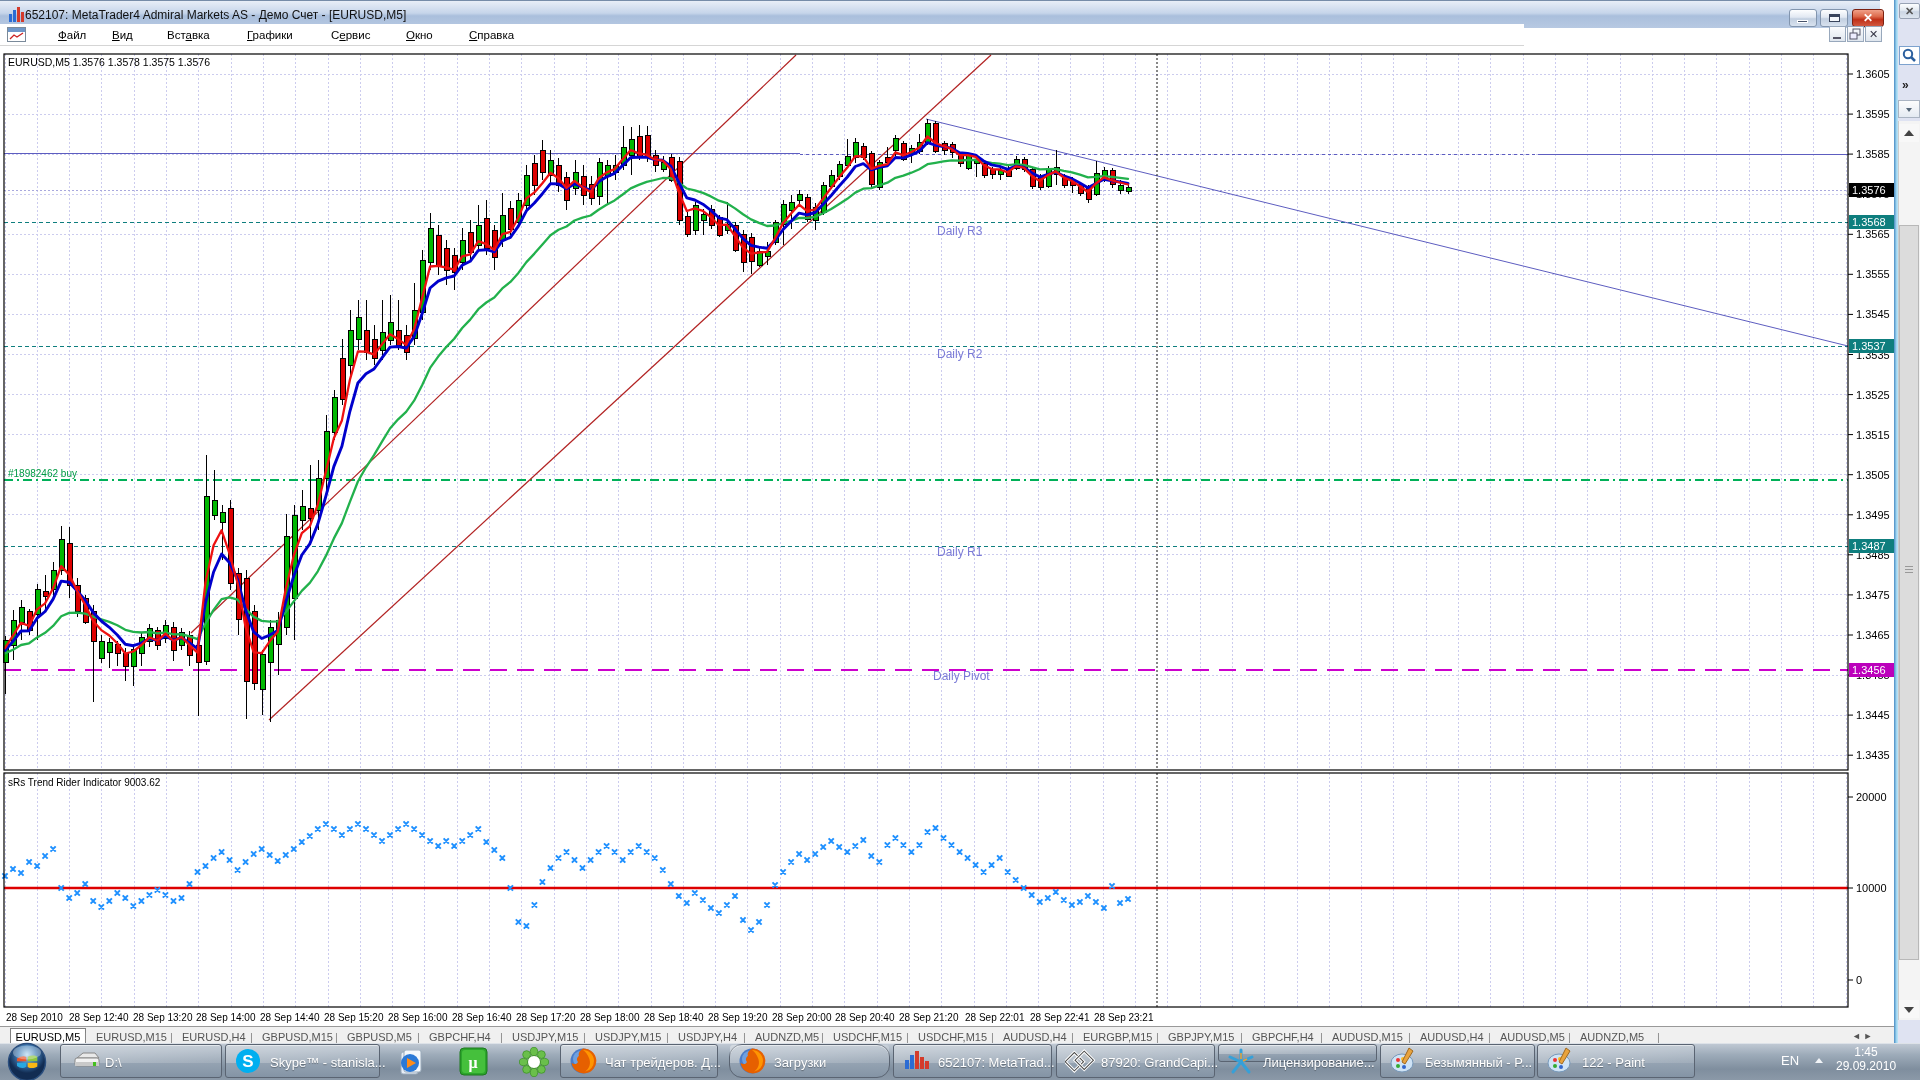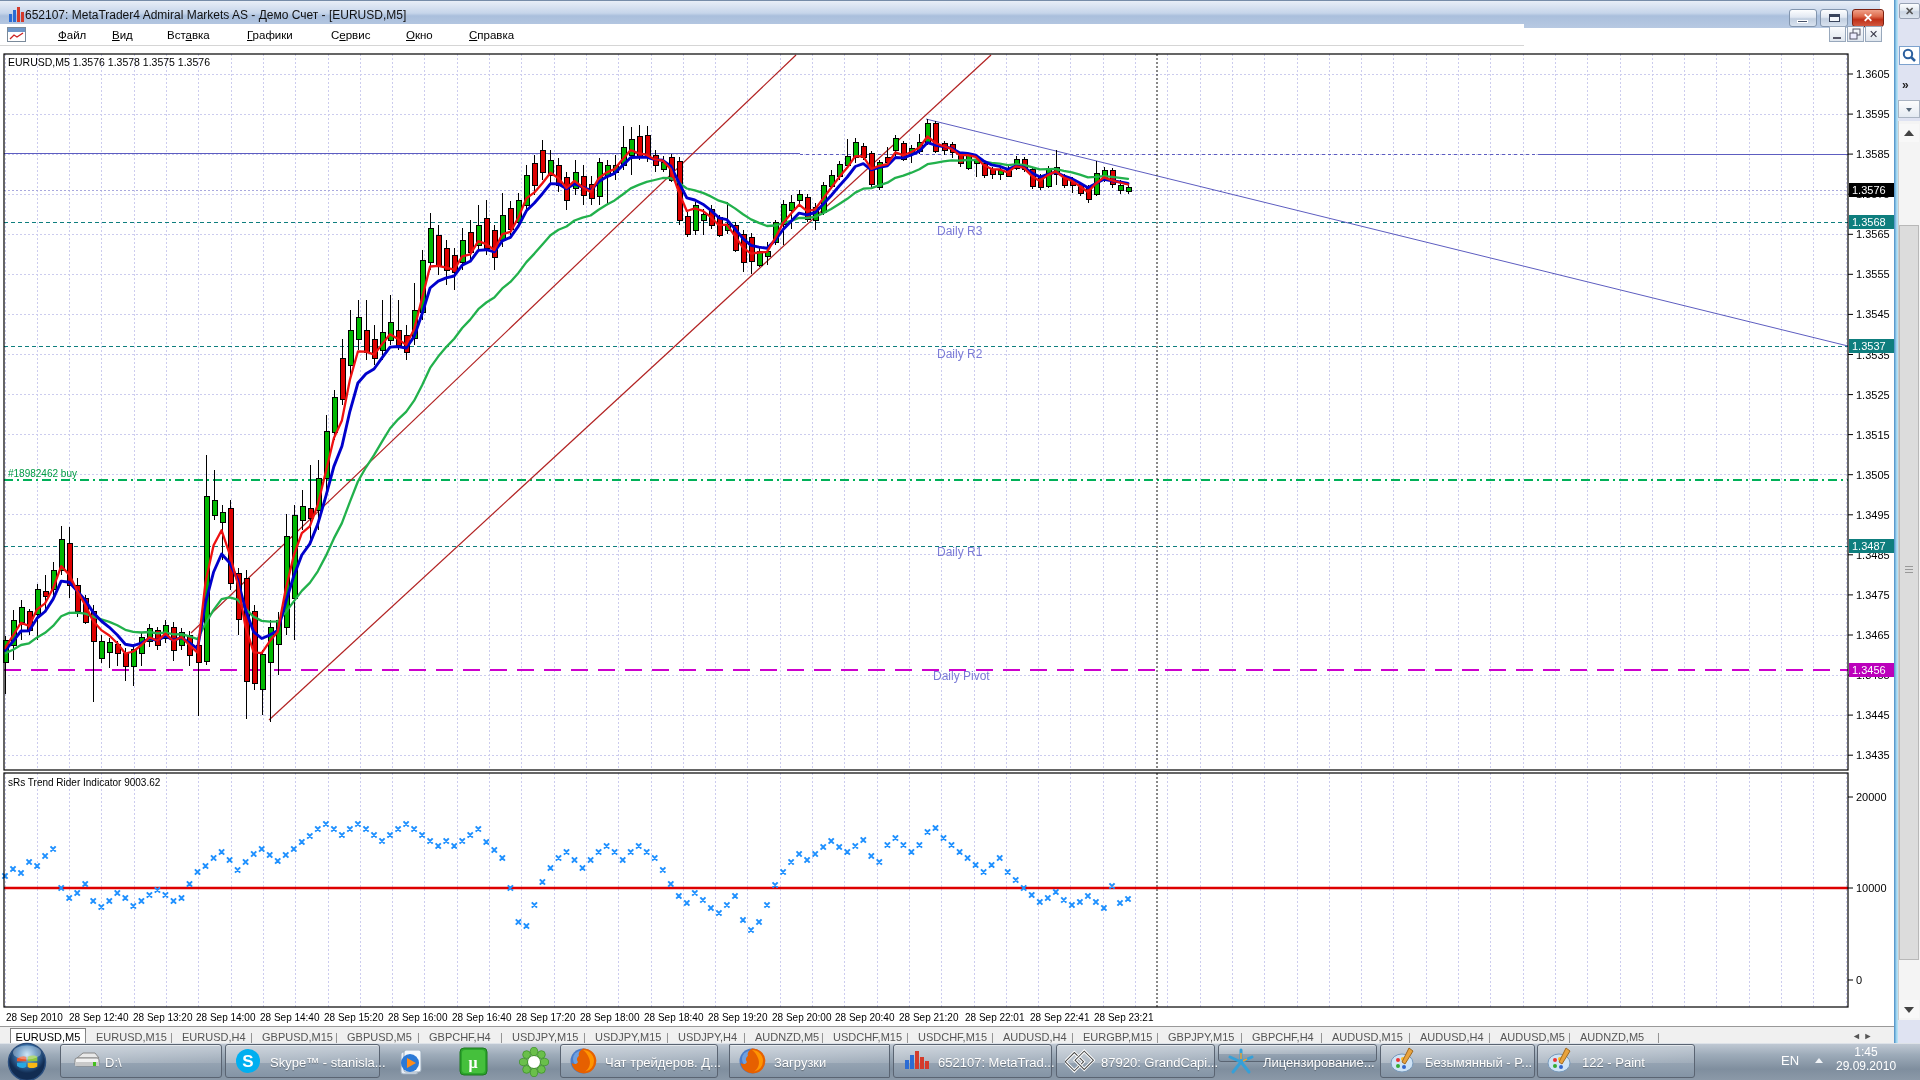--- a/index.html
+++ b/index.html
@@ -699,21 +699,21 @@
         <div style="position:absolute;left:0;top:0;width:100%;height:55%;background:linear-gradient(170deg,rgba(255,255,255,0.38),rgba(255,255,255,0.10));border-radius:3px 3px 0 0"></div>
         <div style="position:absolute;left:8px;top:2px"><svg width="28" height="28" viewBox="0 0 28 28">
             <circle cx="14" cy="14" r="12.5" fill="#4a7bc8"></circle>
             <circle cx="12" cy="12" r="8" fill="#7fb0e8" opacity="0.7"></circle>
 <path d="M14 1.5 A12.5 12.5 0 1 1 2.5 16 C6 18 8 17 9 15 C7 13 8 10 10 9 C9 7 10 4 14 1.5Z" fill="#e66000"></path>
 <path d="M14 3 A11 11 0 0 1 25 14 A11 11 0 0 1 16 24.8 C21 21 22 16 20 11 C18.5 7 16 4.5 14 3Z" fill="#ff9500"></path>
           </svg>
 </div>
         <div style="position:absolute;left:44px;top:10px;font-size:13px;color:#fff;white-space:nowrap;text-shadow:0 1px 1px rgba(0,0,0,0.35)">Чат трейдеров. Д...</div>
       </div>
-      <div style="position:absolute;left:729px;top:1px;width:161px;height:34px;background:linear-gradient(#b4bfcb,#97a5b4 50%,#8494a5);border:1px solid #5a6472;border-radius:1px;box-shadow:inset 0 1px 0 rgba(255,255,255,0.5)">
+      <div style="position:absolute;left:729px;top:1px;width:161px;height:34px;background:linear-gradient(#b4bfcb,#97a5b4 50%,#8494a5);border:1px solid #5a6472;border-radius:13px;box-shadow:inset 0 1px 0 rgba(255,255,255,0.5)">
         <div style="position:absolute;left:0;top:0;width:100%;height:55%;background:linear-gradient(170deg,rgba(255,255,255,0.38),rgba(255,255,255,0.10));border-radius:3px 3px 0 0"></div>
         <div style="position:absolute;left:8px;top:2px"><svg width="28" height="28" viewBox="0 0 28 28">
             <circle cx="14" cy="14" r="12.5" fill="#4a7bc8"></circle>
             <circle cx="12" cy="12" r="8" fill="#7fb0e8" opacity="0.7"></circle>
 <path d="M14 1.5 A12.5 12.5 0 1 1 2.5 16 C6 18 8 17 9 15 C7 13 8 10 10 9 C9 7 10 4 14 1.5Z" fill="#e66000"></path>
 <path d="M14 3 A11 11 0 0 1 25 14 A11 11 0 0 1 16 24.8 C21 21 22 16 20 11 C18.5 7 16 4.5 14 3Z" fill="#ff9500"></path>
           </svg>
 </div>
         <div style="position:absolute;left:44px;top:10px;font-size:13px;color:#fff;white-space:nowrap;text-shadow:0 1px 1px rgba(0,0,0,0.35)">Загрузки</div>
       </div>

